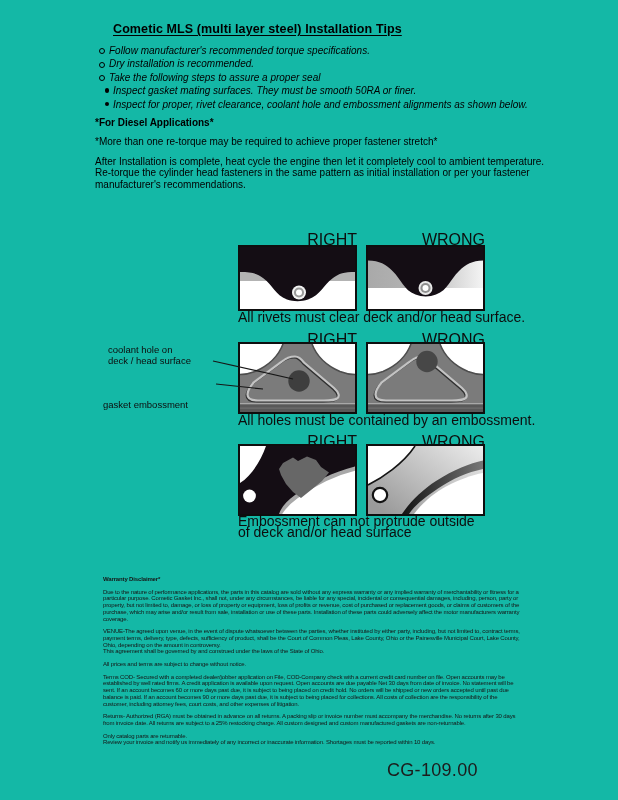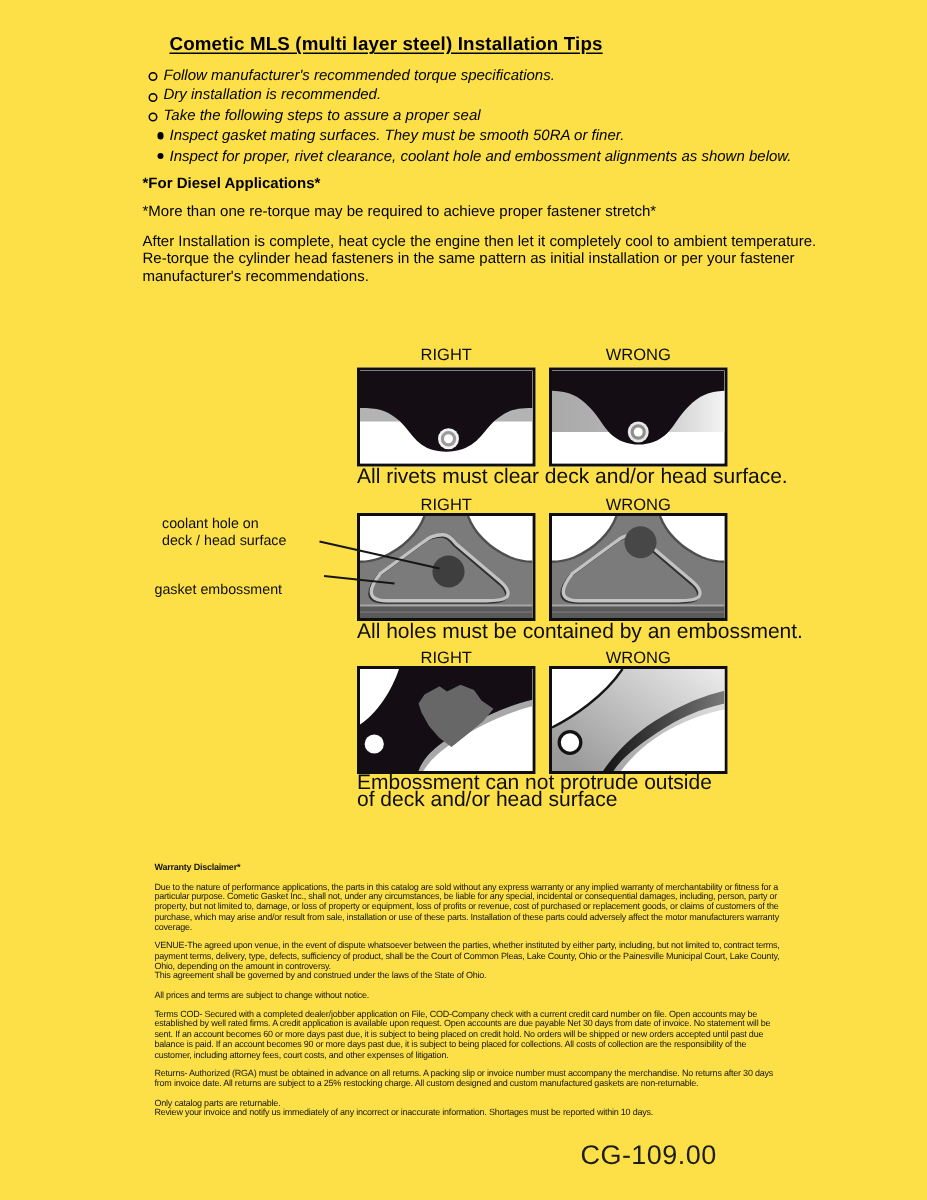--- a/index.html
+++ b/index.html
@@ -1,34 +1,34 @@
 <!DOCTYPE html>
 <html><head>
 <meta charset="utf-8">
 <style>
   html,body{margin:0;padding:0;background:#fff;}
-  .page{position:relative;width:618px;height:800px;background:#fde047;
+  .page{position:relative;width:618px;height:800px;background:#14b8a6;
         font-family:"Liberation Sans",sans-serif;color:#000;overflow:hidden;}
 
   .title{position:absolute;left:113px;top:22px;font-size:12.5px;font-weight:bold;
          text-decoration:underline;text-underline-offset:2px;letter-spacing:.1px;}
 
   .bullets{position:absolute;left:99px;top:44px;font-size:10px;line-height:13.4px;font-style:italic;}
   .b-row{display:flex;align-items:flex-start;}
   .dot-open{width:4px;height:4px;border:1.1px solid #000;border-radius:50%;
             margin:4.2px 4px 0 0;flex:none;}
   .dot-fill{width:4.4px;height:4.4px;background:#000;border-radius:50%;
             margin:4px 3.6px 0 0;flex:none;}
   .sub{margin-left:6px;}
 
   .diesel{position:absolute;left:95px;top:117px;width:452px;font-size:10px;line-height:11.4px;}
   .diesel .dh{font-size:10px;font-weight:bold;margin:0 0 8px 0;}
   .diesel p{margin:0 0 8px 0;}
 
-  .dlabel{position:absolute;width:119px;text-align:center;font-size:11px;color:#0d0d0d;}
+  .dlabel{position:absolute;width:119px;text-align:right;font-size:16px;color:#0d0d0d;}
   .dbox{position:absolute;width:115px;border:2px solid #0e0e0e;background:#fff;font-size:0;}
   .dbox svg{display:block;}
   .caption{position:absolute;left:238px;font-size:14px;line-height:11px;color:#0d0d0d;}
   .callout{position:absolute;font-size:9.5px;line-height:10.5px;text-align:left;color:#0d0d0d;}
   .leader-svg{position:absolute;left:208px;top:353px;z-index:5;}
 
   .legal{position:absolute;left:103px;top:576px;width:418px;font-size:6px;line-height:6.7px;
          letter-spacing:-0.15px;color:#161616;}
   .legal p{margin:0 0 6px 0;white-space:pre-line;}
   .legal .lh{font-weight:bold;margin:0 0 6px 0;}
@@ -105,21 +105,21 @@
 
   <div class="caption" style="top:312px">All rivets must clear deck and/or head surface.</div>
 
   <div class="dlabel" style="left:238px;top:331px">RIGHT</div>
   <div class="dlabel" style="left:366px;top:331px">WRONG</div>
 
   <div class="callout" style="left:108px;top:345px;width:104px">
     <div>coolant hole on</div>
     <div>deck / head surface</div>
   </div>
-  <div class="callout" style="left:103px;top:389px;width:110px">gasket embossment</div>
+  <div class="callout" style="left:103px;top:400px;width:110px">gasket embossment</div>
 
   <svg class="leader-svg" width="92" height="42" viewBox="0 0 92 42">
     <line x1="5" y1="8" x2="85" y2="26" stroke="#161616" stroke-width="1.2"></line>
     <line x1="8" y1="31" x2="55" y2="36" stroke="#161616" stroke-width="1.2"></line>
   </svg>
 
   <div class="dbox" style="left:238px;top:342px">
     <svg width="115" height="68" viewBox="0 0 115 68">
       <rect x="0" y="0" width="115" height="68" fill="#7b7b7b"></rect>
       <path d="M0,0 H43 C39,11 29,21.5 15,27.5 C10,29.5 4,30.5 0,30.5 Z" fill="#ffffff"></path>

